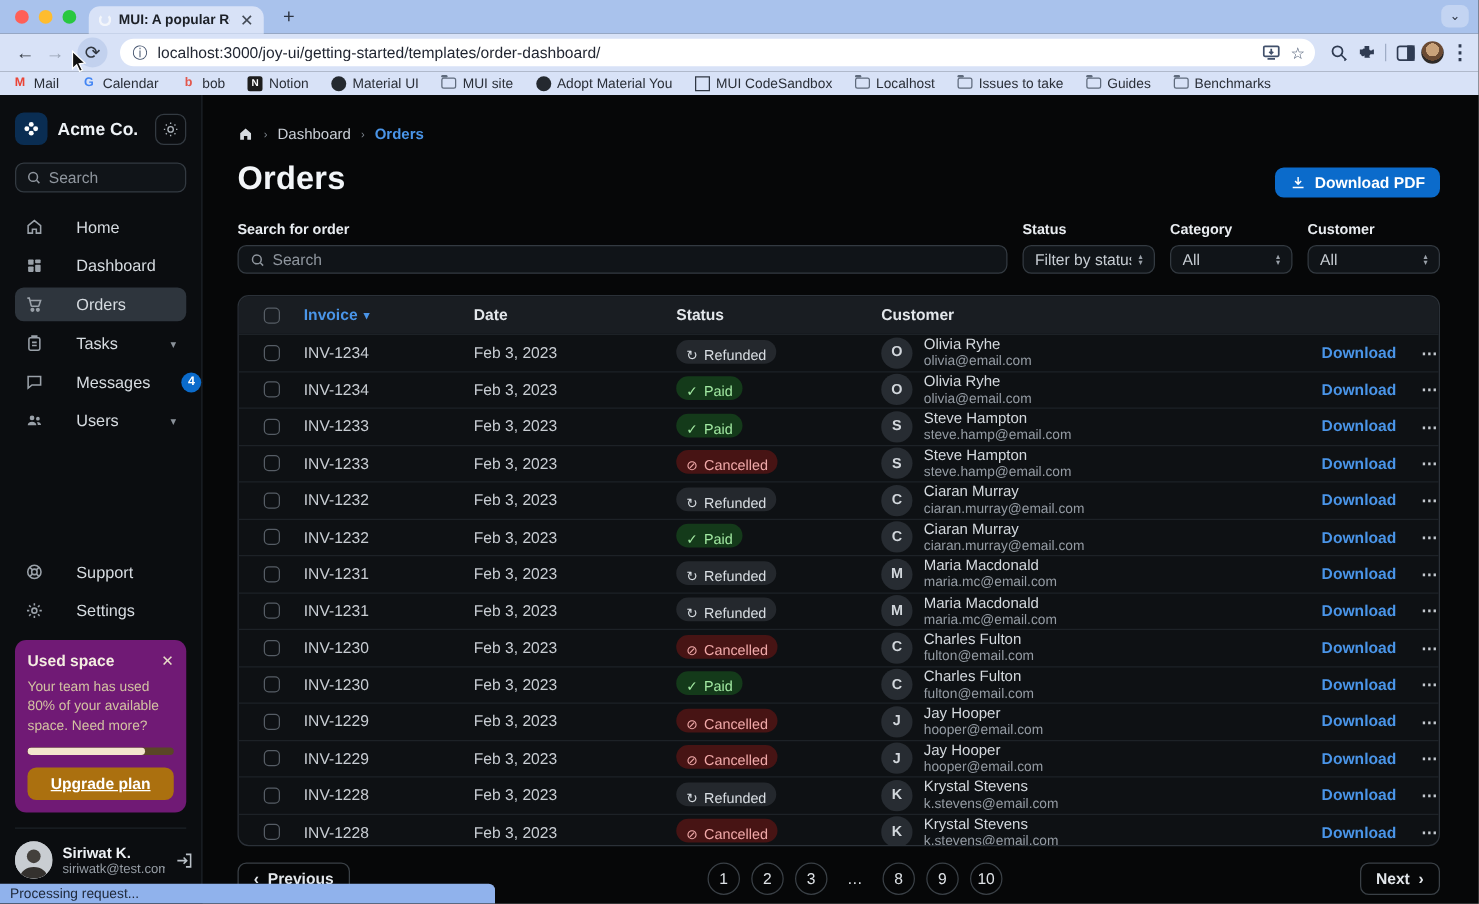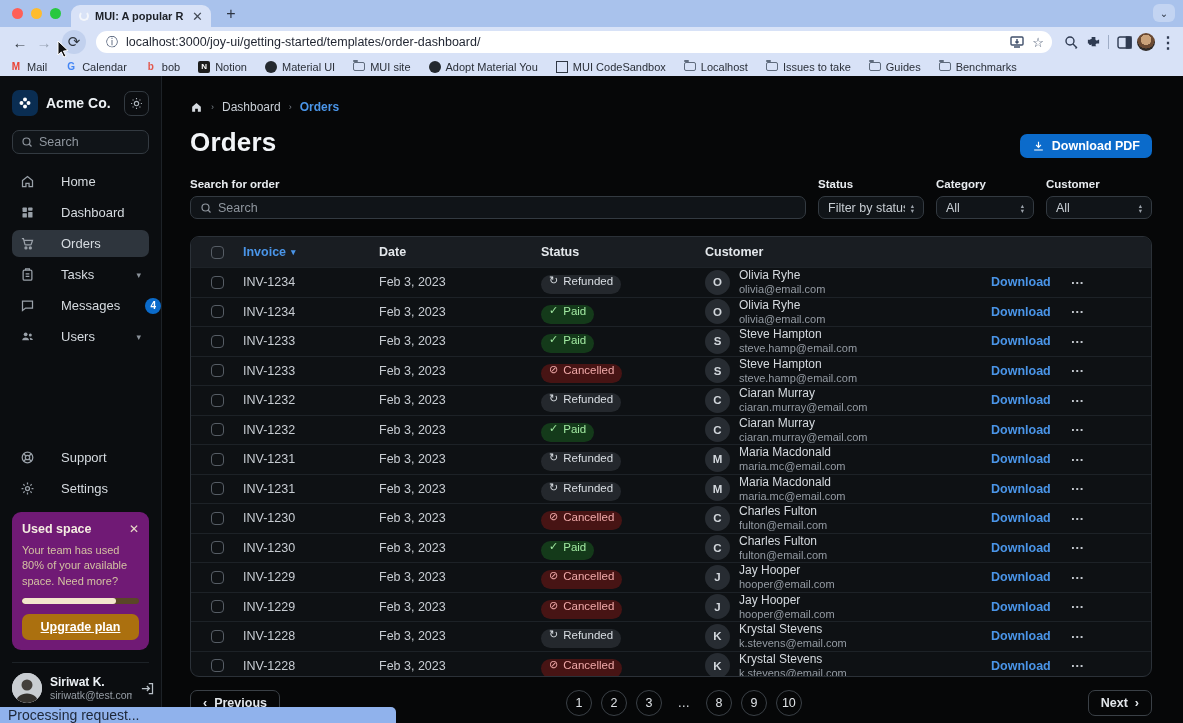--- a/index.html
+++ b/index.html
@@ -92,43 +92,43 @@
   .selval { font-size:12.5px; color:#c7cdd3; white-space:nowrap; overflow:hidden; }
   .updown { display:flex; flex-direction:column; line-height:5px; font-size:6.5px; color:#9aa1a9; }
 
   .tablewrap { height:441px; border:1px solid #2b3138; border-radius:9px; overflow:hidden; background:#0e1114; }
   .trow { display:grid; grid-template-columns:52px 136px 162px 164px minmax(0,1fr) 172px; align-items:center; height:29.5px; border-top:1px solid #1d2227; }
   .thead { background:#191d22; border-top:none; height:30px; font-size:12.5px; font-weight:bold; color:#e3e7eb; }
   .th-invoice { color:#4a95e8; display:flex; align-items:center; gap:5px; }
   .cellc { display:flex; justify-content:center; }
   .cbx { width:13px; height:13px; border:1.5px solid #565d65; border-radius:4px; background:transparent; }
   .c-inv, .c-date { font-size:12.5px; color:#c8cdd3; }
-  .chip { display:inline-flex; align-items:flex-start; gap:5px; height:19px; padding:0 8px; border-radius:10px; font-size:11.5px; font-weight:500; width:fit-content; }
+  .chip { display:inline-flex; align-items:flex-end; gap:5px; height:19px; padding:0 8px; border-radius:10px; font-size:11.5px; font-weight:500; width:fit-content; }
   .chip .chip-ico { font-size:11px; line-height:1; }
   .chip.refunded { background:#24282d; color:#d9dee3; }
   .chip.paid { background:#143a1a; color:#a1e8a1; }
   .chip.cancelled { background:#471414; color:#f0a9a9; }
   .chip.refunded .chip-ico::before{content:"↻"}
   .chip.paid .chip-ico::before{content:"✓"}
   .chip.cancelled .chip-ico::before{content:"⊘"}
   .c-cust { display:flex; align-items:center; gap:9px; min-width:0; }
   .cav { width:25px; height:25px; border-radius:50%; background:#272c32; color:#d2d7dc; font-size:11.5px; font-weight:600; display:flex; align-items:center; justify-content:center; flex:none; }
   .cname { font-size:12px; color:#d4d9de; line-height:1.25; }
   .cmail { font-size:11px; color:#959ca4; line-height:1.25; }
-  .c-act { display:flex; align-items:center; gap:20px; padding-left:12px; }
+  .c-act { display:flex; align-items:center; gap:20px; padding-left:12px;justify-content:flex-end; }
   .dlink { font-size:12.5px; font-weight:600; color:#4a95e8; }
   .more { color:#c3c8ce; font-size:13px; font-weight:bold; letter-spacing:1px; }
 
   .pager { display:flex; align-items:center; margin-top:13px; }
   .pgbtn { height:26px; border:1px solid #3a4046; border-radius:7px; background:transparent; color:#e2e6ea; font-size:12.5px; font-weight:600; display:flex; align-items:center; gap:7px; padding:0 12px; }
   .pages { flex:1; display:flex; justify-content:center; gap:9px; }
   .pg { width:26px; height:26px; border:1px solid #3a4046; border-radius:50%; color:#dfe3e7; font-size:12.5px; display:flex; align-items:center; justify-content:center; background:transparent; }
   .pg.gap { border:none; }
 
-  .statusbubble { position:absolute; left:0; bottom:0; width:396px; height:16px; background:#90b2ec; color:#1d2738; font-size:14px; display:flex; align-items:center; padding:0 8px; border-top-right-radius:5px; z-index:50; }
+  .statusbubble { position:absolute; left:0; bottom:0; width:396px; height:16px; background:#90b2ec; color:#1d2738; font-size:11px; display:flex; align-items:center; padding:0 8px; border-top-right-radius:5px; z-index:50; }
   svg { display:block; }
 </style>
 </head>
 <body>
 
 <div class="screen">
 
   <div class="tabstrip">
     <div class="lights">
       <span class="light r"></span>

